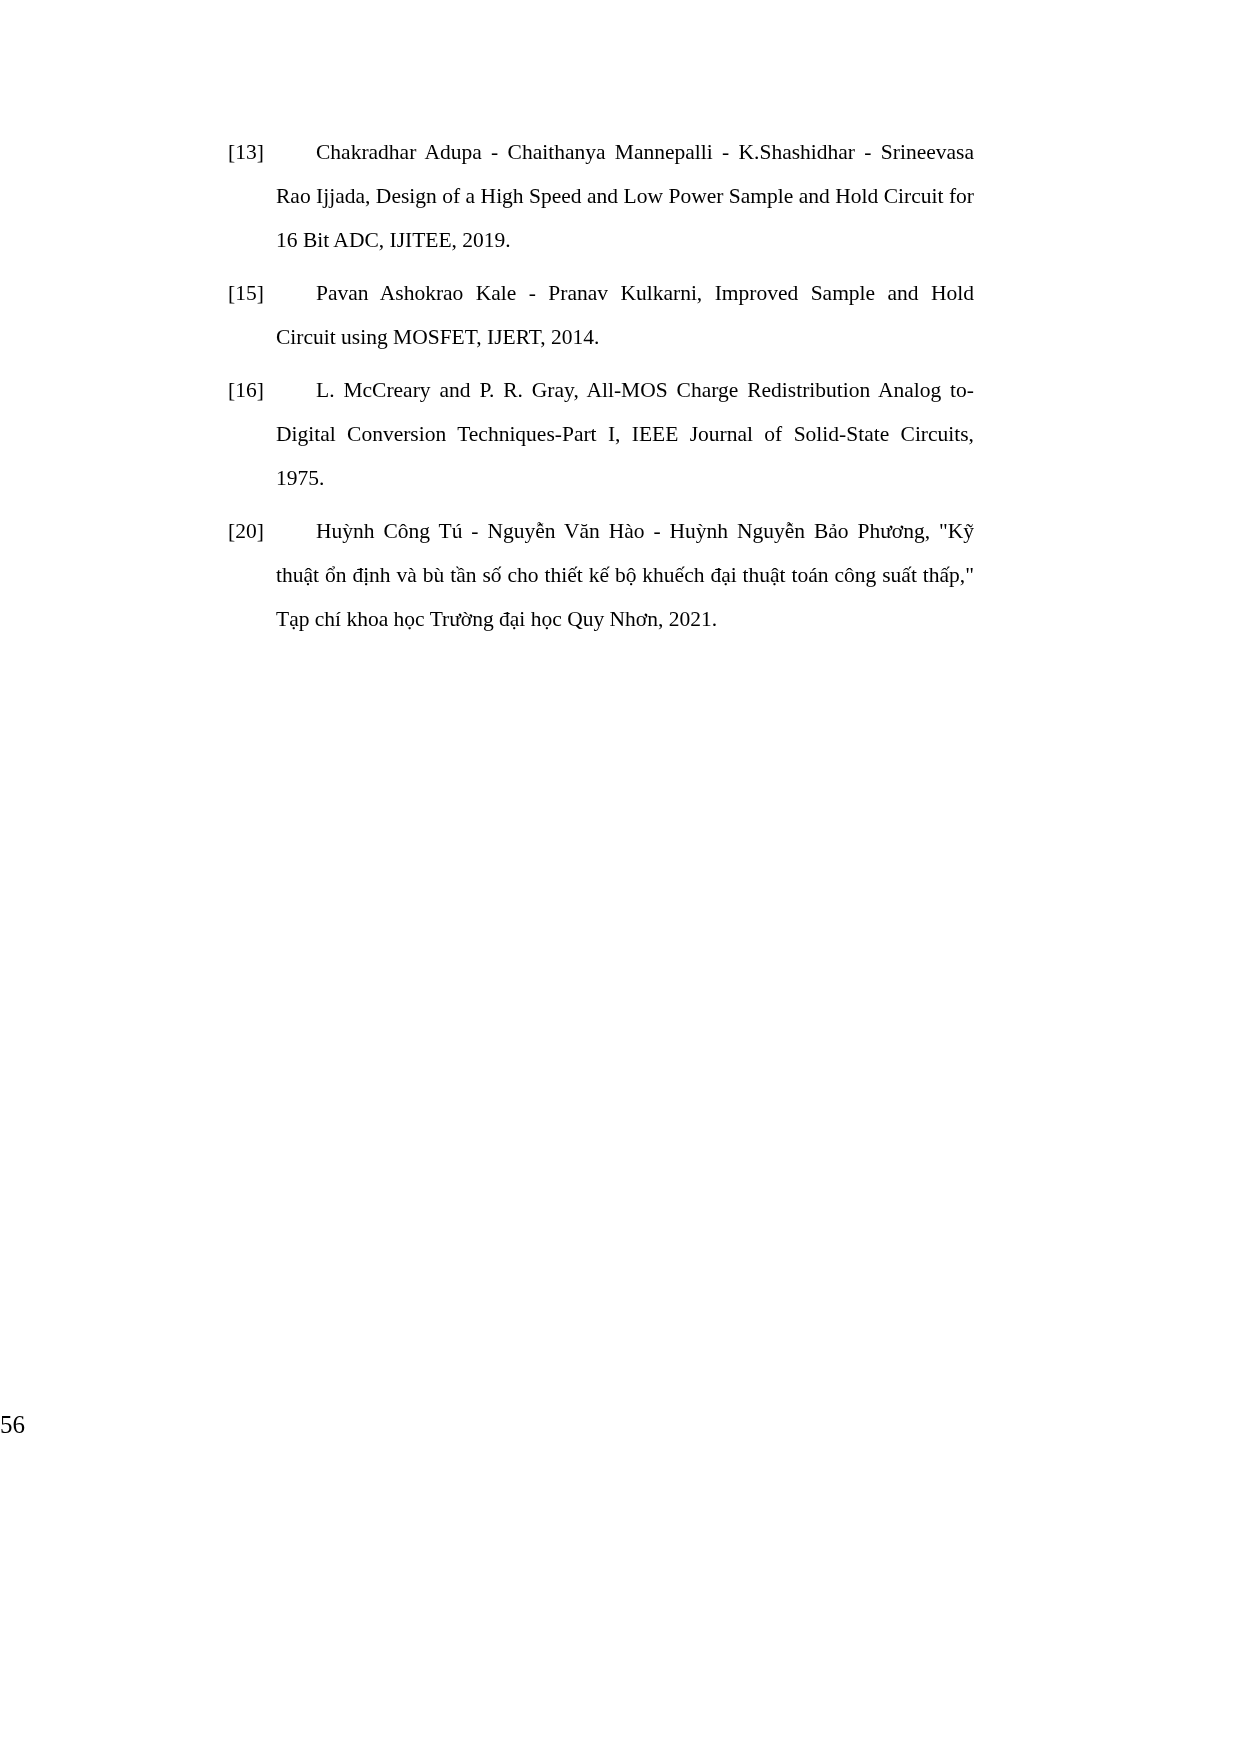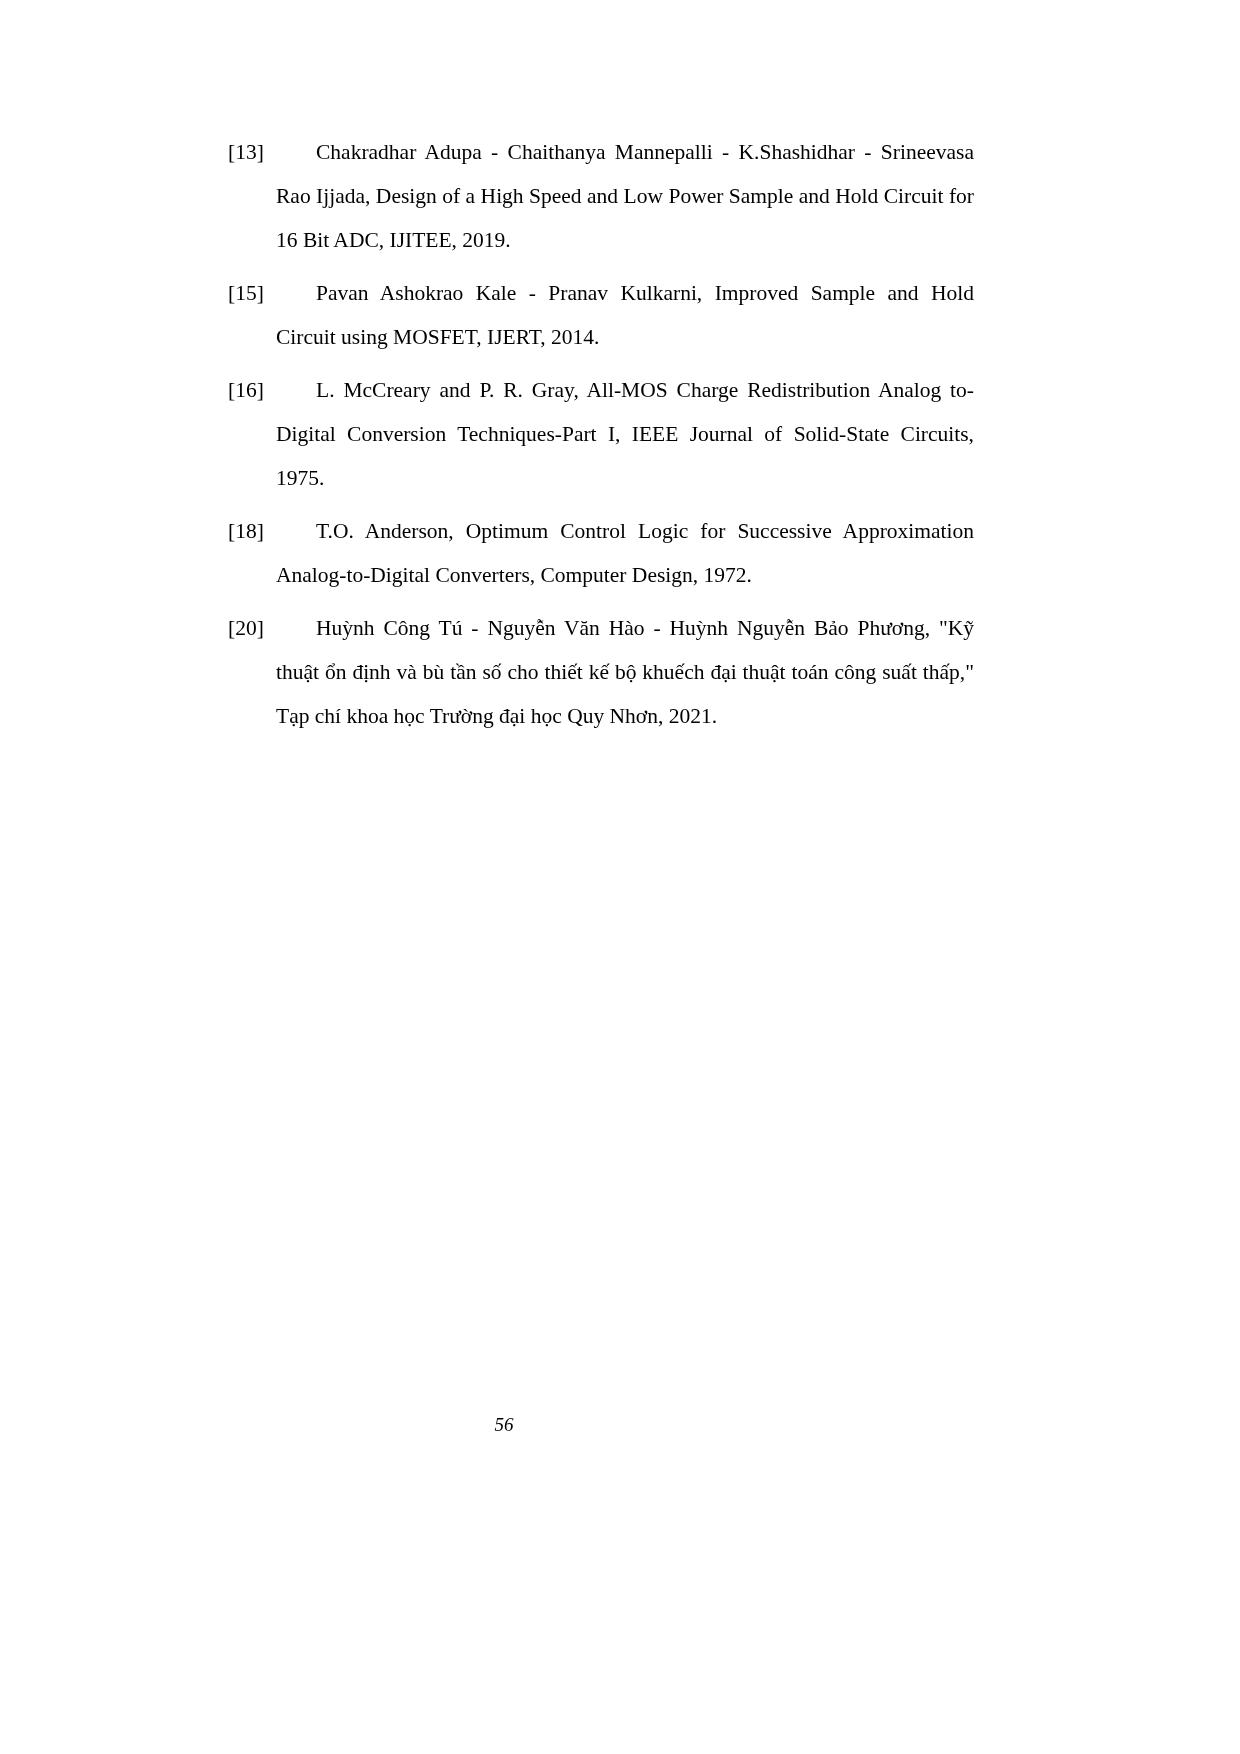--- a/index.html
+++ b/index.html
@@ -43,31 +43,28 @@
     top: 0;
     text-indent: 0;
   }
   .italic {
   }
   .page-number {
     position: absolute;
     left: 0;
     top: 1410px;
     width: 100%;
-    text-align: center;
-    font-size: 19px;
+    font-size: 25px;
     line-height: 30px;
-    font-style: italic;
   }
 </style>
 </head>
 <body>
 
 <div class="page">
   <div class="references" id="references-list">
       <div class="ref"><span class="ref-label">[13]</span><span><span>Chakradhar Adupa - Chaithanya Mannepalli - K.Shashidhar - Srineevasa Rao Ijjada, Design of a High Speed and Low Power Sample and Hold Circuit for 16 Bit ADC, IJITEE, 2019.</span></span></div>
       <div class="ref"><span class="ref-label">[15]</span><span><span>Pavan Ashokrao Kale - Pranav Kulkarni, Improved Sample and Hold Circuit using MOSFET, IJERT, 2014.</span></span></div>
       <div class="ref"><span class="ref-label">[16]</span><span><span>L. McCreary and P. R. Gray, All-MOS Charge Redistribution Analog to-Digital Conversion Techniques-Part I, IEEE Journal of Solid-State Circuits, 1975.</span></span></div>
-      <div class="ref"><span class="ref-label">[18]</span><span><span>T.O. Anderson, Optimum Control Logic for Successive Approximation Analog-to-Digital Converters, Computer Design, 1972.</span></span></div>
       <div class="ref"><span class="ref-label">[20]</span><span><span>Huỳnh Công Tú - Nguyễn Văn Hào - Huỳnh Nguyễn Bảo Phương, "Kỹ thuật ổn định và bù tần số cho thiết kế bộ khuếch đại thuật toán công suất thấp," </span><span class="italic">Tạp chí khoa học Trường đại học Quy Nhơn,</span><span> 2021.</span></span></div>
     </div>
   <div class="page-number">56</div>
 </div>
 
 </body></html>

